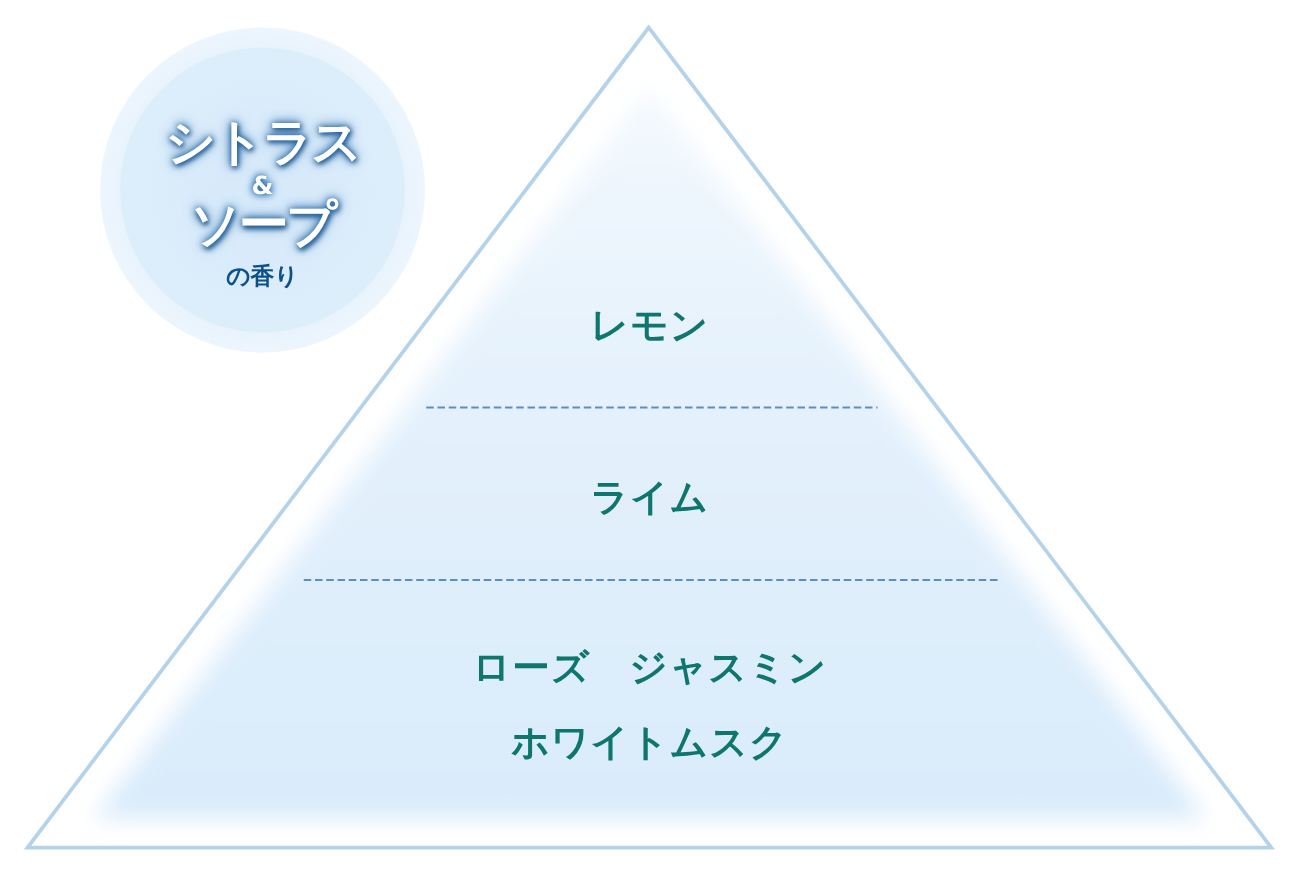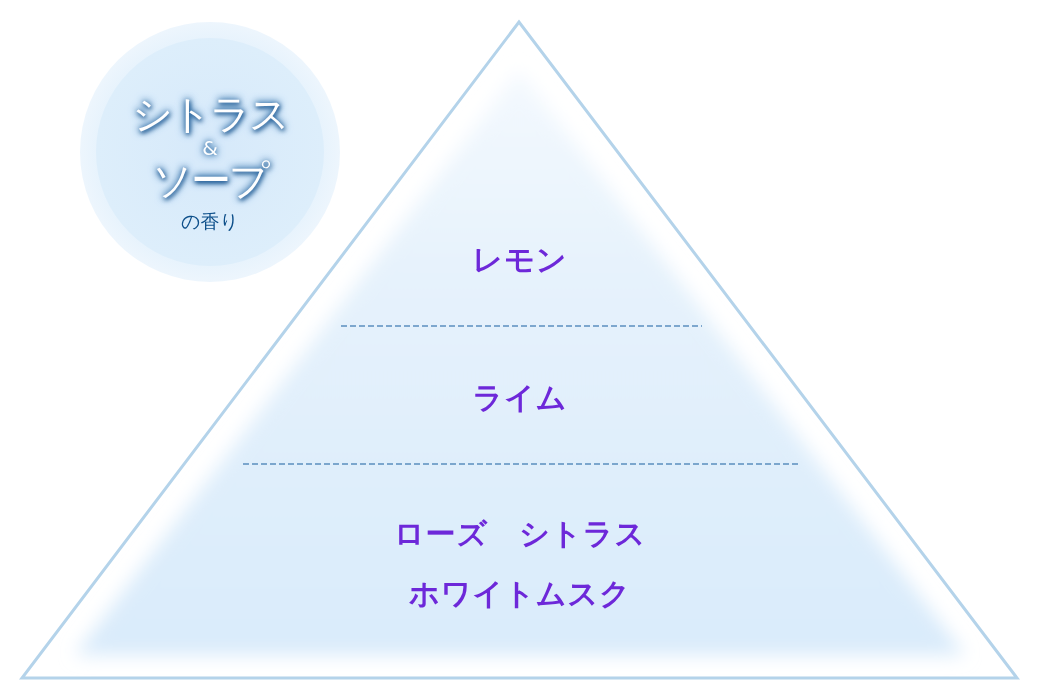--- a/index.html
+++ b/index.html
@@ -9,33 +9,33 @@
   }
   #pyramid-svg { position:absolute; left:0; top:0; }
   .badge {
     position:absolute; left:80px; top:22px; width:260px; height:260px; border-radius:50%;
     background: radial-gradient(circle at 50% 50%, #dcedfb 0%, #e3f1fc 55%, #eef6fd 72%, #f6fafe 100%);
   }
   .badge-inner {
     position:absolute; left:16px; top:16px; width:228px; height:228px; border-radius:50%;
     background: radial-gradient(circle at 50% 50%, #d6e9fa 0%, #ddeefb 70%, #e6f2fc 100%);
   }
-  .badge-text { position:absolute; left:0; width:260px; text-align:center; font-weight:normal; }
+  .badge-text { position:absolute; left:0; width:260px; text-align:center; font-weight:bold; }
   .badge-title {
     color:#ffffff; font-size:40px; letter-spacing:-2px; line-height:44px;
     text-shadow: 0 0 6px #1f5f9a, 0 0 10px #2a6fae, 1px 2px 4px #1b4f85;
   }
   .badge-amp {
     color:#ffffff; font-size:20px; line-height:20px;
     text-shadow: 0 0 5px #1f5f9a, 0 0 8px #2a6fae;
   }
   .badge-sub { color:#0d4f8a; font-size:19px; line-height:22px; }
   .note {
     position:absolute; left:0; width:1040px; text-align:center;
-    color:#6d28d9; font-weight:bold; font-size:30px; letter-spacing:1px;
+    color:#0f766e; font-weight:bold; font-size:30px; letter-spacing:1px;
   }
 </style>
 </head>
 <body>
 
 <svg id="pyramid-svg" width="1040" height="700" viewBox="0 0 1040 700">
   <defs>
     <linearGradient id="fillGrad" x1="0" y1="0" x2="0" y2="1">
       <stop offset="0" stop-color="#f4f9fe"></stop>
       <stop offset="0.35" stop-color="#e6f2fc"></stop>
@@ -54,14 +54,14 @@
 <div class="badge">
   <div class="badge-inner"></div>
   <div class="badge-text badge-title" style="top:70px;">シトラス</div>
   <div class="badge-text badge-amp" style="top:116px;">&amp;</div>
   <div class="badge-text badge-sub" style="top:188px;">の香り</div>
   <div class="badge-text badge-title" style="top:136px;">ソープ</div>
 </div>
 
 <div class="note" style="top:240px;">レモン</div>
 <div class="note" style="top:378px;">ライム</div>
-<div class="note" style="top:514px;">ローズ　シトラス</div>
+<div class="note" style="top:514px;">ローズ　ジャスミン</div>
 <div class="note" style="top:574px;font-family:Liberation Serif, serif;">ホワイトムスク</div>
 
 </body></html>

